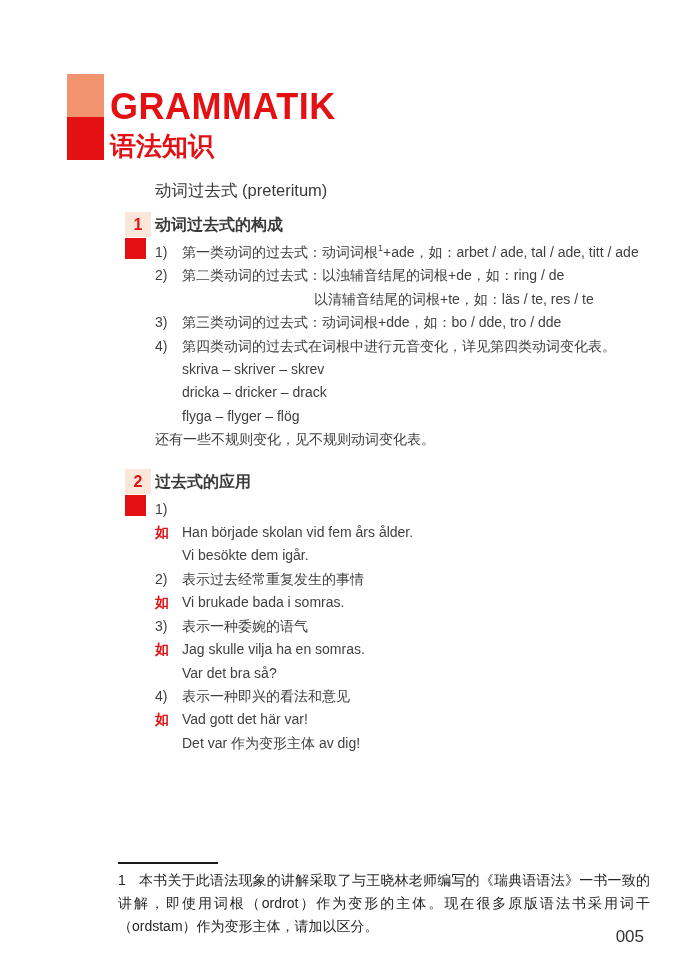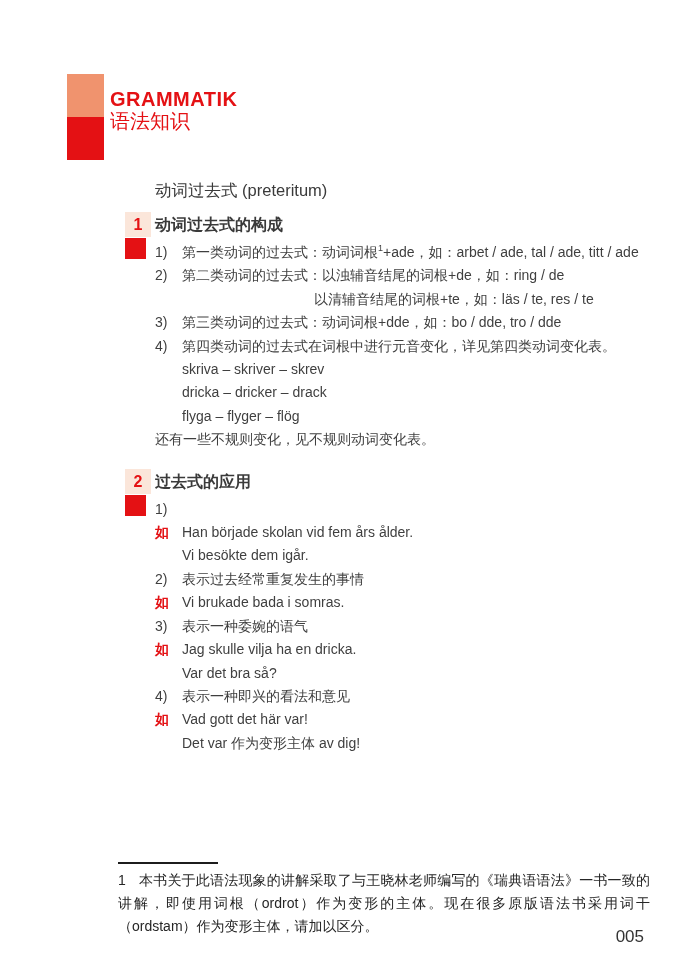--- a/index.html
+++ b/index.html
@@ -13,25 +13,25 @@
     overflow:hidden;
   }
   
   .brand { position:absolute; left:67px; top:74px; display:flex; }
   .logo { width:37px; }
   .logo-top { width:37px; height:43px; background:var(--salmon,#F0936E); }
   .logo-bottom { width:37px; height:43px; background:var(--red,#E41114); }
   .brand-text { margin-left:6px; padding-top:15px; }
   .brand-title {
     color:var(--red,#E41114);
-    font-size:20px; font-weight:bold; letter-spacing:0.5px; line-height:1;
+    font-size:36px; font-weight:bold; letter-spacing:0.5px; line-height:1;
   }
   .brand-subtitle {
     color:var(--red,#E41114);
-    font-size:20px; font-weight:normal; line-height:1.15; margin-top:1px;
+    font-size:26px; font-weight:bold; line-height:1.15; margin-top:7px;
   }
   
   .content { position:absolute; left:155px; top:180px; width:505px; }
   .main-heading {
     font-size:16.5px; font-weight:normal; color:#3a3a3a;
     margin:0 0 12px 0; line-height:20px;
   }
   .sec { position:relative; }
   .sec + .sec { margin-top:17px; }
   .sec-marker { position:absolute; left:-30px; top:0; }
@@ -148,21 +148,21 @@
           <div class="line marked">
             <span class="mk ex">如</span>
             <span>Vi brukade bada i somras.</span>
           </div>
           <div class="line marked">
             <span class="mk">3)</span>
             <span>表示一种委婉的语气</span>
           </div>
           <div class="line marked">
             <span class="mk ex">如</span>
-            <span>Jag skulle vilja ha en dricka.</span>
+            <span>Jag skulle vilja ha en somras.</span>
           </div>
           <div class="line cont">
             <span>Var det bra så?</span>
           </div>
           <div class="line marked">
             <span class="mk">4)</span>
             <span>表示一种即兴的看法和意见</span>
           </div>
           <div class="line marked">
             <span class="mk ex">如</span>

